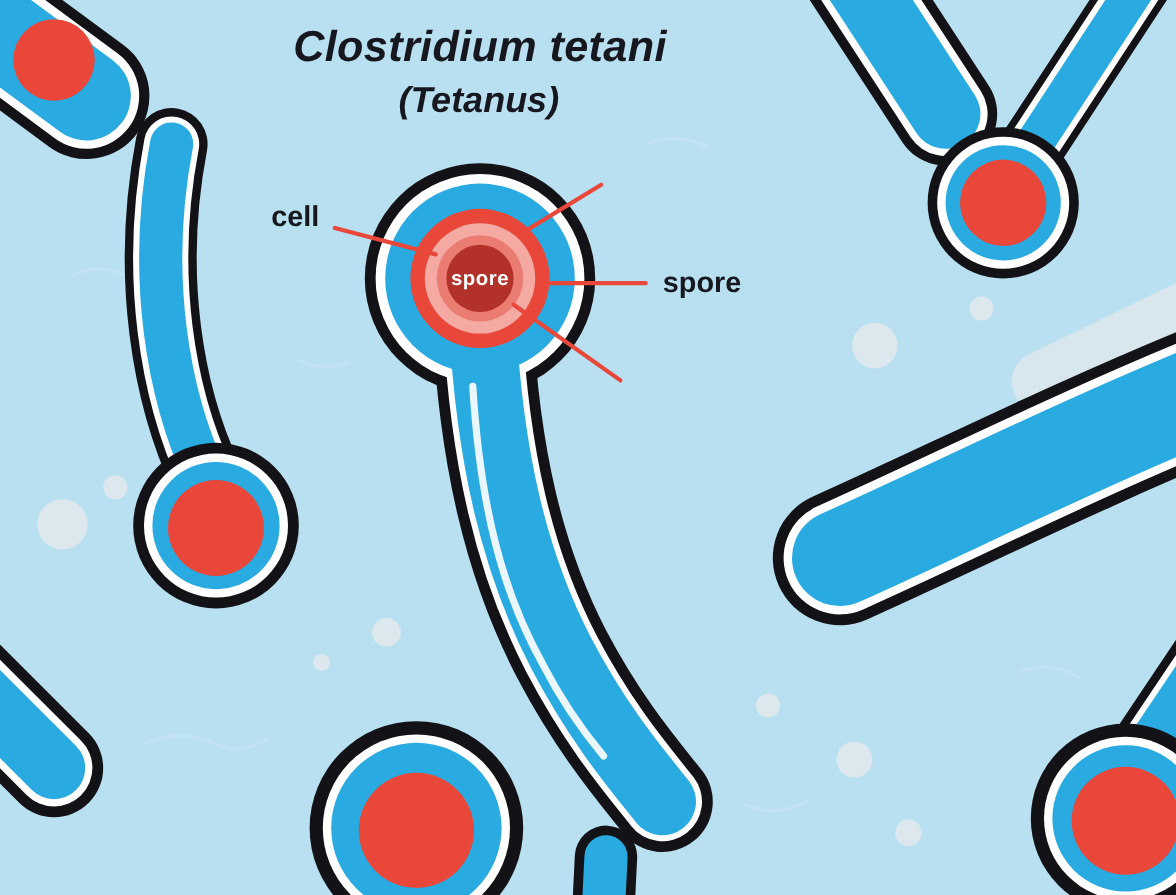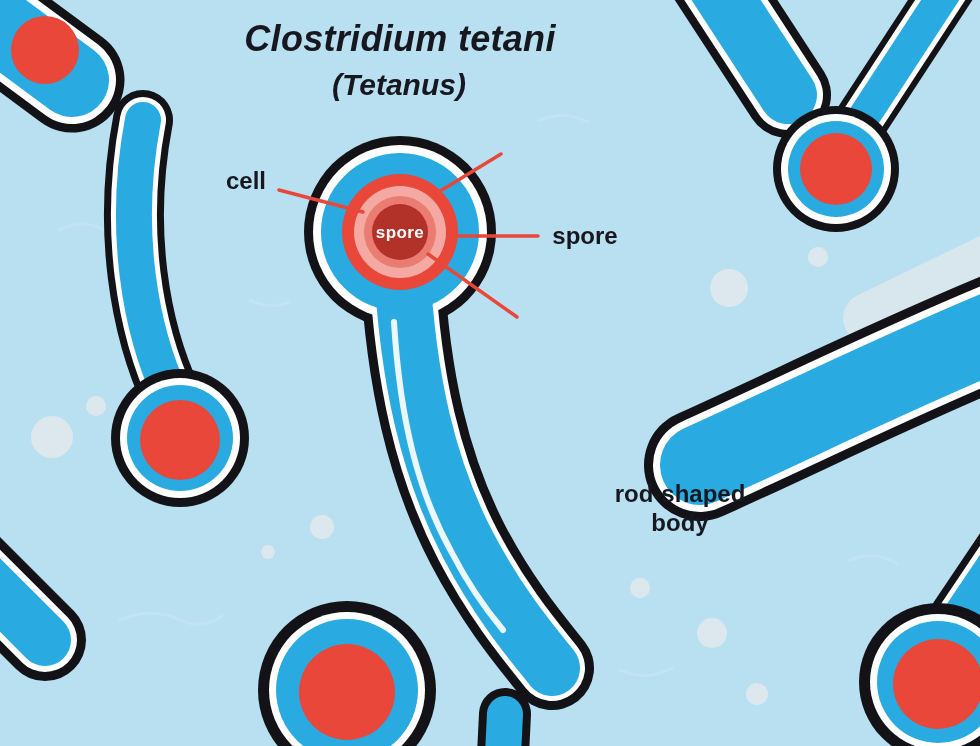--- a/index.html
+++ b/index.html
@@ -139,17 +139,15 @@
       <line x1="501" y1="154" x2="437" y2="193"></line>
       <line x1="538" y1="236" x2="452" y2="236"></line>
       <line x1="517" y1="317" x2="428" y2="254"></line>
     </g>
   </svg>
 
   <div class="lbl title" style="left:400px; top:39px;">Clostridium tetani</div>
   <div class="lbl subtitle" style="left:399px; top:85px;">(Tetanus)</div>
   <div class="lbl anno" style="left:246px; top:181px;">cell</div>
   <div class="lbl anno" style="left:585px; top:236px;">spore</div>
-  <div class="lbl anno" style="left:680px; top:508px;">rod-shaped
-body</div>
   <div class="lbl corelbl" style="left:400px; top:233px;">spore</div>
 
 </div>
 
 </body></html>

